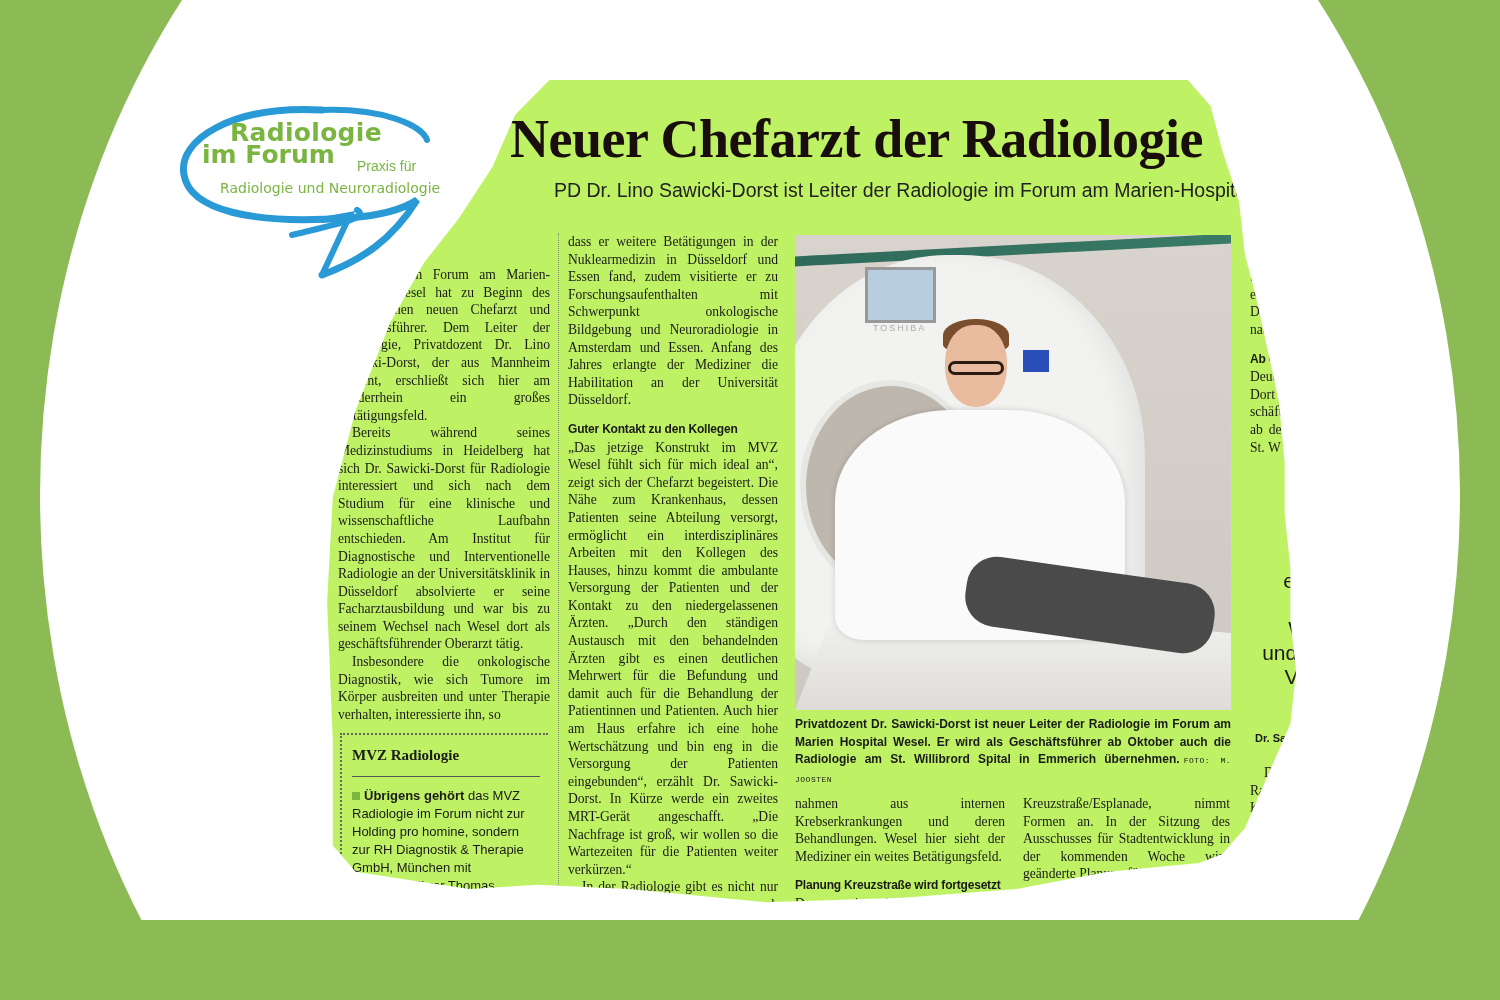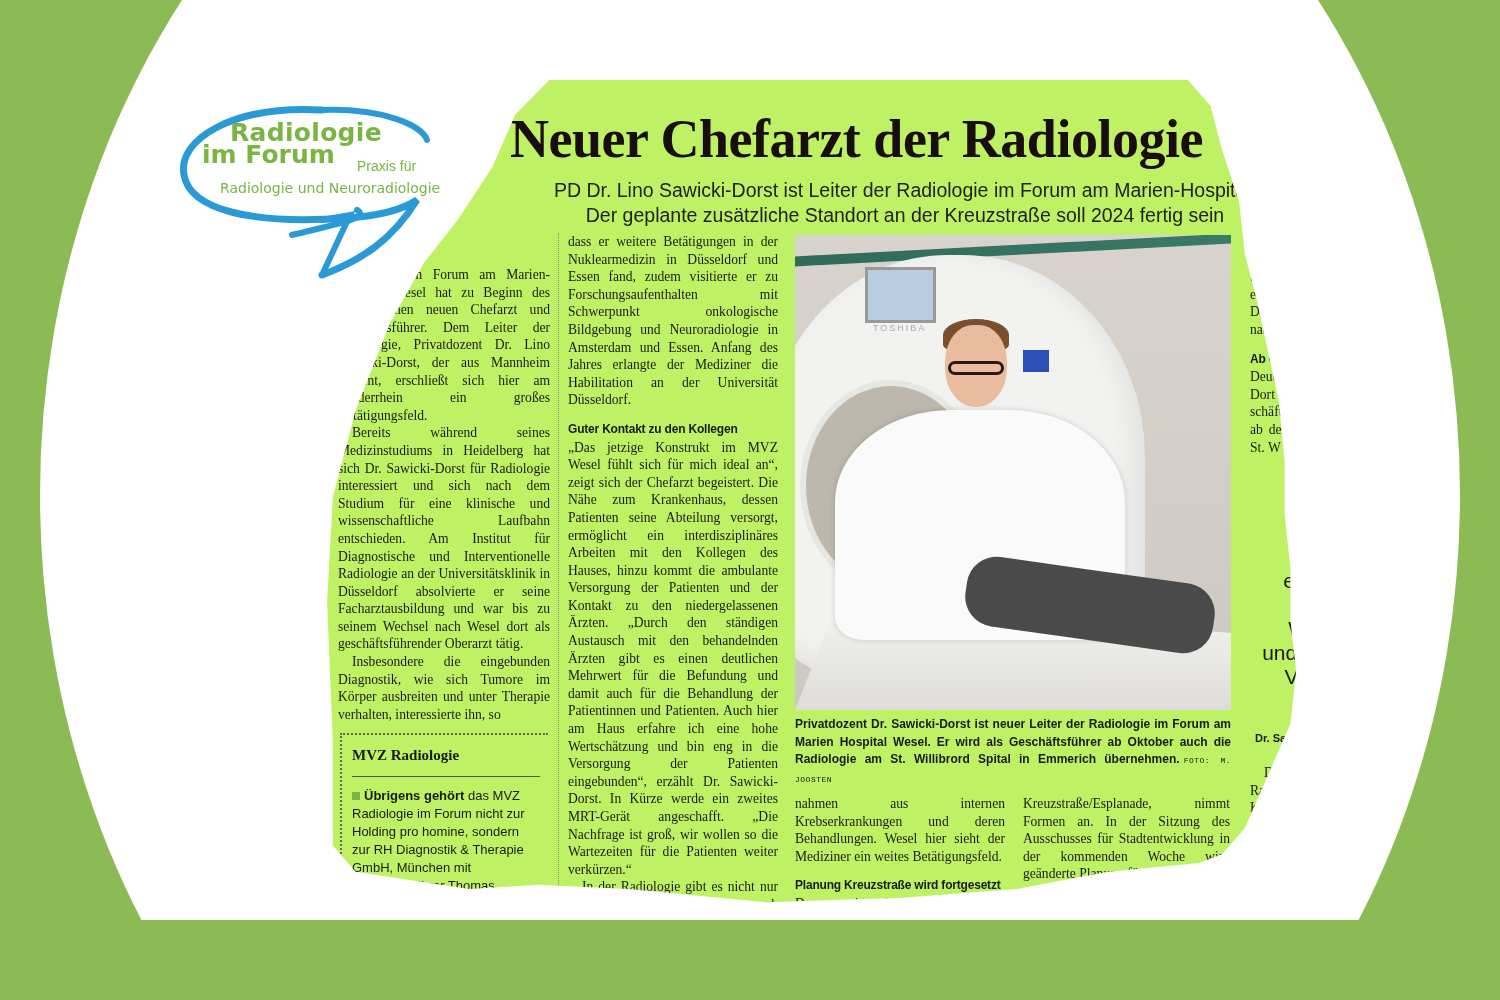--- a/index.html
+++ b/index.html
@@ -289,27 +289,26 @@
     <span class="l1">Radiologie</span>
     <span class="l2">im Forum</span>
     <span class="l2b">Praxis für</span>
     <span class="l3">Radiologie und Neuroradiologie</span>
   </div>
 
   <div class="paper">
     <div class="headline">Neuer Chefarzt der Radiologie</div>
     <div class="subhead">
       <div>PD Dr. Lino Sawicki-Dorst ist Leiter der Radiologie im Forum am Marien-Hospital.</div>
-      <div>Der geplante zusätzliche Standort an der Kreuzstraße soll 2024 fertig sein</div>
     </div>
 
     <div class="col col1">
       <p>Radiologie im Forum am Marien-Hospital Wesel hat zu Beginn des Jahres einen neuen Chefarzt und Geschäftsführer. Dem Leiter der Radiologie, Privatdozent Dr. Lino Sawicki-Dorst, der aus Mannheim stammt, erschließt sich hier am Niederrhein ein großes Betätigungsfeld.</p>
       <p class="indent">Bereits während seines Medizinstudiums in Heidelberg hat sich Dr. Sawicki-Dorst für Radiologie interessiert und sich nach dem Studium für eine klinische und wissenschaftliche Laufbahn entschieden. Am Institut für Diagnostische und Interventionelle Radiologie an der Universitätsklinik in Düsseldorf absolvierte er seine Facharztausbildung und war bis zu seinem Wechsel nach Wesel dort als geschäftsführender Oberarzt tätig.</p>
-      <p class="indent">Insbesondere die eingebunden Diagnostik, wie sich Tumore im Körper ausbreiten und unter Therapie verhalten, interessierte ihn, so</p>
+      <p class="indent">Insbesondere die onkologische Diagnostik, wie sich Tumore im Körper ausbreiten und unter Therapie verhalten, interessierte ihn, so</p>
     </div>
 
     <div class="infobox">
       <div class="ib-title">MVZ Radiologie</div>
       <div class="ib-body">
         <span class="sq"></span><b>Übrigens gehört</b><span> das MVZ Radiologie im Forum nicht zur Holding pro homine, sondern zur RH Diagnostik &amp; Therapie GmbH, München mit Geschäftsführer Thomas Dollhopf. Mit</span>
       </div>
     </div>
 
     <div class="col-divider"></div>

